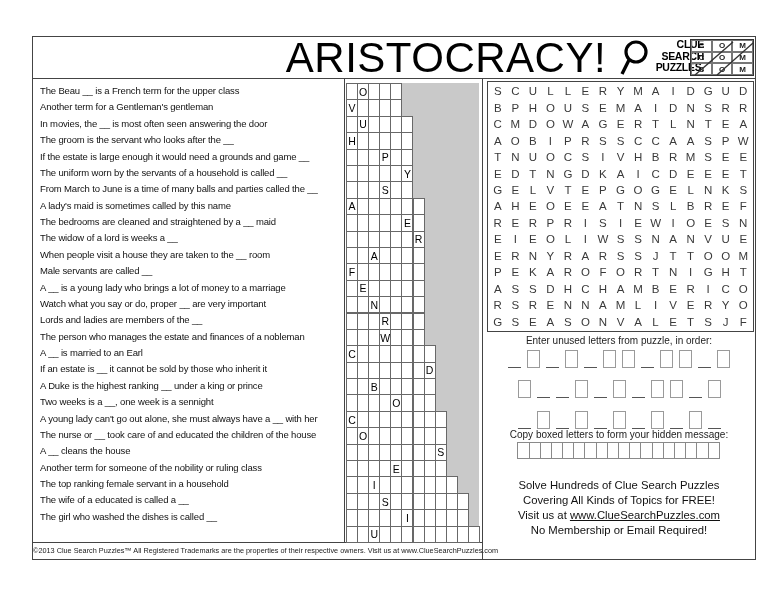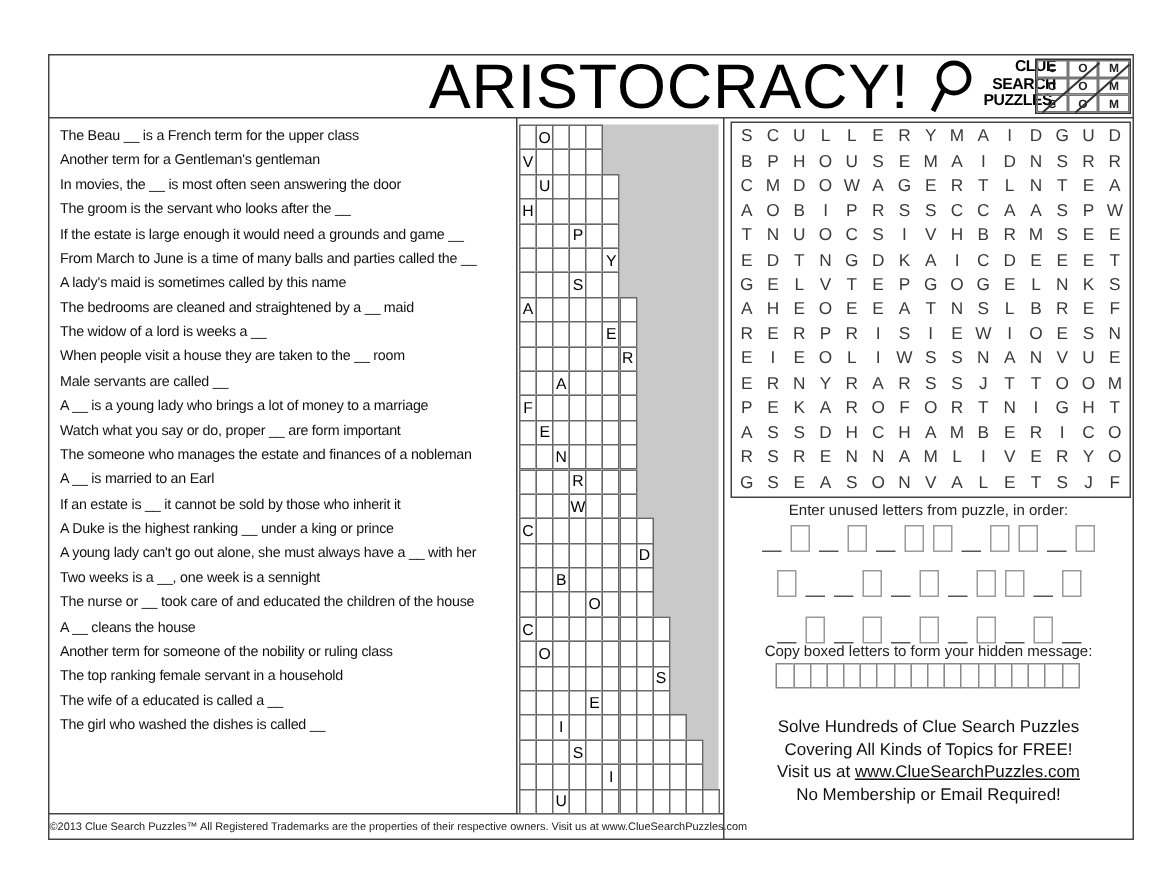--- a/index.html
+++ b/index.html
@@ -85,34 +85,36 @@
   <div class="vline" style="left:344px;top:78px;width:1px;height:464px;"></div>
   <div class="vline" style="left:482px;top:78px;width:1px;height:482px;"></div>
   <div class="hline" style="left:32px;top:542px;width:450px;height:1px;"></div>
 
   <div class="clues">
       <div class="clue">The Beau __ is a French term for the upper class</div>
       <div class="clue">Another term for a Gentleman's gentleman</div>
       <div class="clue">In movies, the __ is most often seen answering the door</div>
       <div class="clue">The groom is the servant who looks after the __</div>
       <div class="clue">If the estate is large enough it would need a grounds and game __</div>
+      <div class="clue">The uniform worn by the servants of a household is called __</div>
       <div class="clue">From March to June is a time of many balls and parties called the __</div>
       <div class="clue">A lady's maid is sometimes called by this name</div>
       <div class="clue">The bedrooms are cleaned and straightened by a __ maid</div>
       <div class="clue">The widow of a lord is weeks a __</div>
       <div class="clue">When people visit a house they are taken to the __ room</div>
       <div class="clue">Male servants are called __</div>
       <div class="clue">A __ is a young lady who brings a lot of money to a marriage</div>
-      <div class="clue">Watch what you say or do, proper __ are form important</div>
-      <div class="clue">The someone who manages the estate and finances of a nobleman</div>
+      <div class="clue">Watch what you say or do, proper __ are very important</div>
+      <div class="clue">Lords and ladies are members of the __</div>
+      <div class="clue">The person who manages the estate and finances of a nobleman</div>
       <div class="clue">A __ is married to an Earl</div>
       <div class="clue">If an estate is __ it cannot be sold by those who inherit it</div>
       <div class="clue">A Duke is the highest ranking __ under a king or prince</div>
+      <div class="clue">Two weeks is a __, one week is a sennight</div>
       <div class="clue">A young lady can't go out alone, she must always have a __ with her</div>
-      <div class="clue">Two weeks is a __, one week is a sennight</div>
       <div class="clue">The nurse or __ took care of and educated the children of the house</div>
       <div class="clue">A __ cleans the house</div>
       <div class="clue">Another term for someone of the nobility or ruling class</div>
       <div class="clue">The top ranking female servant in a household</div>
       <div class="clue">The wife of a educated is called a __</div>
       <div class="clue">The girl who washed the dishes is called __</div>
     </div>
 
   <div class="agrid">
       <div class="agcell" style="left: 0px; top: 0px; width: 12.0833px; height: 17.3929px;"></div>

